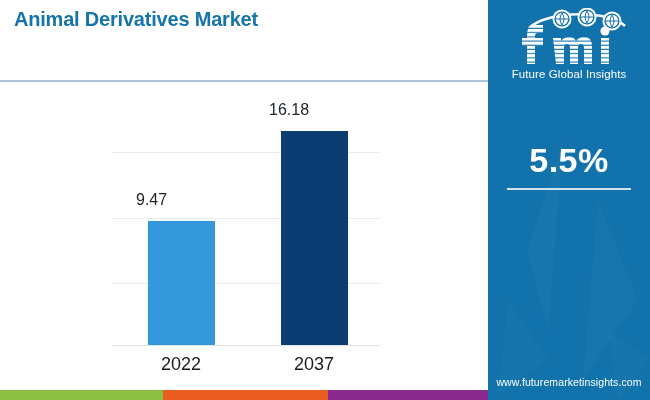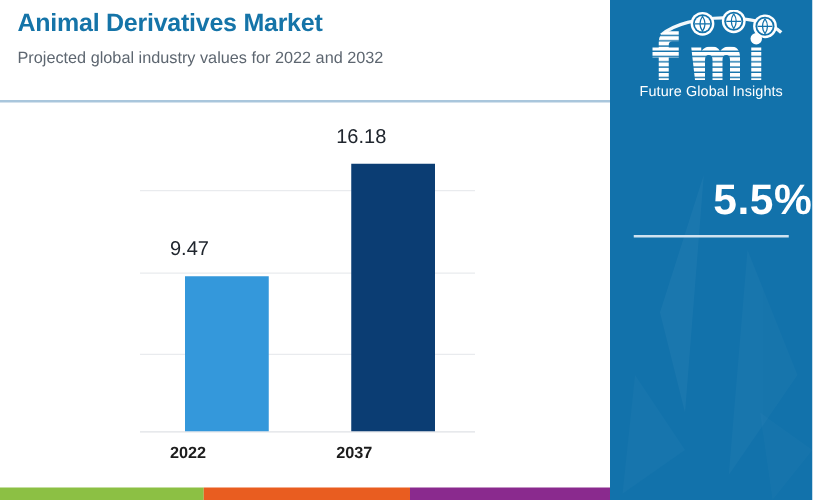--- a/index.html
+++ b/index.html
@@ -120,23 +120,24 @@
     top: 107px;
   }
   #value-2032 {
     left: 269px;
     top: 17px;
   }
 
   .bar-label {
     position: absolute;
     top: 270px;
-    font-size: 13px;
-    font-weight: bold;
+    font-size: 18px;
+    font-weight: normal;
     color: #1c1c1c;
+    text-align: center;
     width: 90px;
   }
   #label-2022 { left: 136px; }
   #label-2032 { left: 269px; }
 
   
   #footer-strip {
     position: absolute;
     left: 0;
     top: 390px;
@@ -185,21 +186,21 @@
     font-size: 11.5px;
     color: #ffffff;
     letter-spacing: 0.1px;
   }
 
   #cagr-block {
     position: absolute;
     left: 0;
     top: 140px;
     width: 162px;
-    text-align: right;
+    text-align: center;
   }
   #cagr-value {
     font-size: 34px;
     font-weight: bold;
     color: #ffffff;
     letter-spacing: 0.5px;
     line-height: 40px;
   }
   #cagr-divider {
     width: 124px;
@@ -229,21 +230,20 @@
 </head>
 <body>
 
 <div id="infographic">
 
   <div id="main-area">
 
     <div id="header-block">
       <div id="chart-title">Animal Derivatives Market</div>
       <div id="chart-subtitle">
-        <span class="sub-line">Projected global industry values for 2022 and 2032</span>
       </div>
     </div>
 
     <div id="header-divider"></div>
 
     <div id="plot-area">
       <div class="gridline" id="gridline-0"></div>
       <div class="gridline" id="gridline-1"></div>
       <div class="gridline" id="gridline-2"></div>
       <div id="axis-baseline"></div>
@@ -308,15 +308,16 @@
         <circle cx="100" cy="23" r="4.6" fill="#ffffff"></circle>
       </svg>
       <div id="logo-tagline">Future Global Insights</div>
     </div>
 
     <div id="cagr-block">
       <div id="cagr-value">5.5%</div>
       <div id="cagr-divider"></div>
     </div>
 
+    <div id="site-url">www.futuremarketinsights.com</div>
   </div>
 
 </div>
 
 </body></html>

